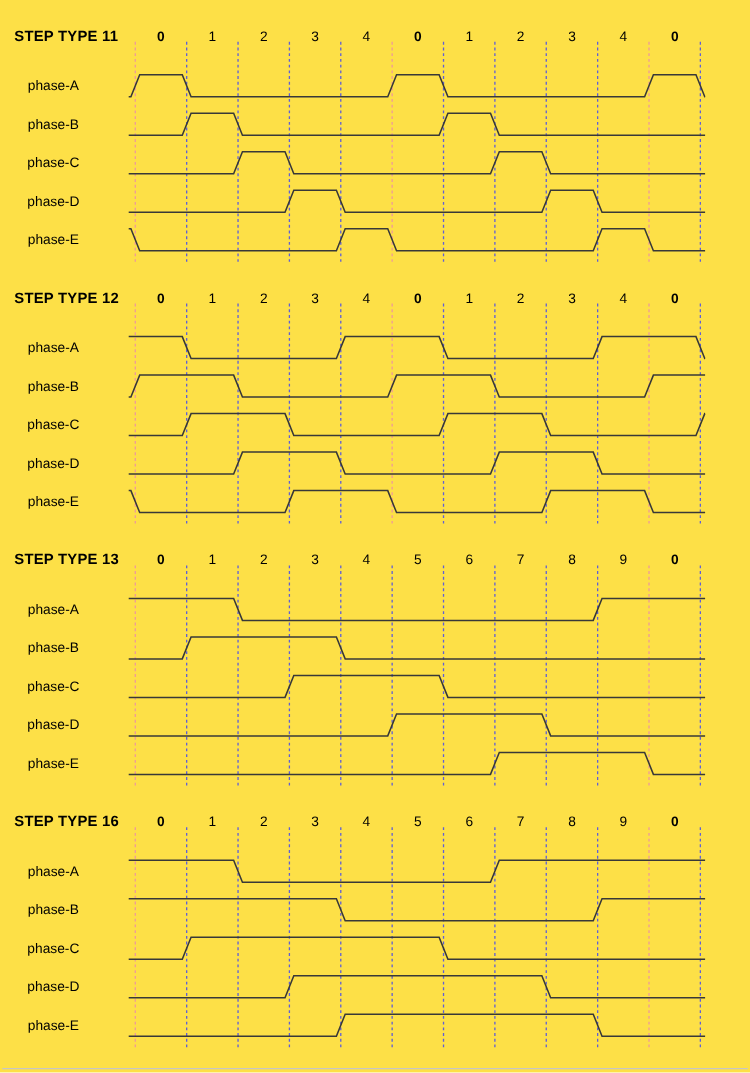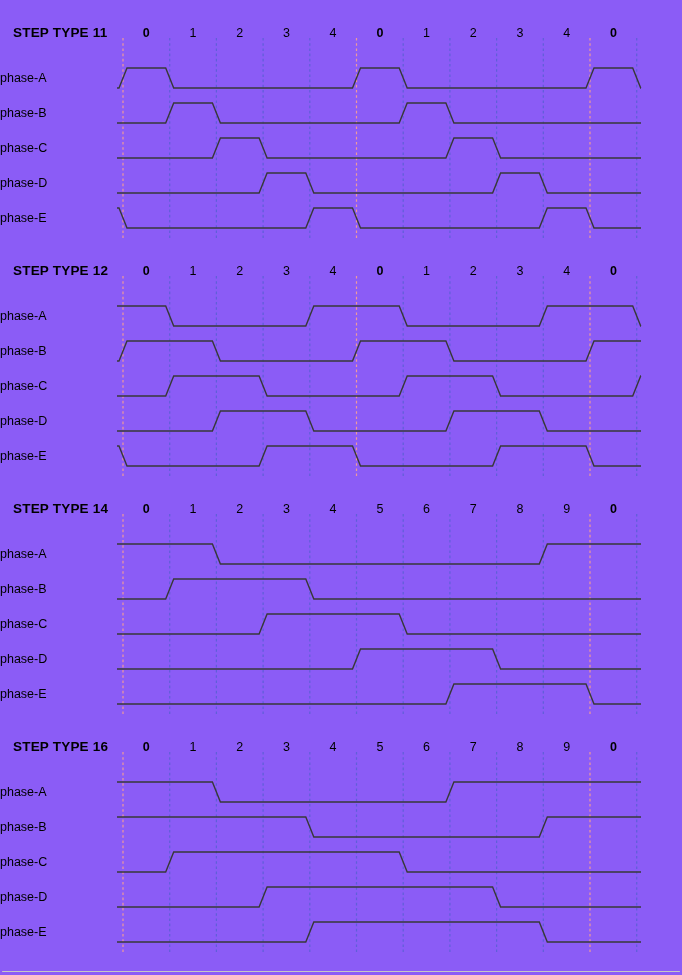--- a/index.html
+++ b/index.html
@@ -14,31 +14,31 @@
     position:absolute;left:13px;top:7px;font-size:13.5px;font-weight:bold;
     letter-spacing:0.2px;white-space:nowrap;
   }
   .stepnum{
     position:absolute;top:8px;width:24px;height:14px;line-height:14px;
     text-align:center;font-size:12.5px;
   }
   .stepnum.bold{font-weight:bold;}
   .phlabel{
     position:absolute;left:0;width:97px;height:15px;line-height:15px;
-    text-align:left;font-size:12.5px;white-space:nowrap;
+    text-align:center;font-size:12.5px;white-space:nowrap;
   }
   #bottom-edge{
     position:absolute;left:2px;right:2px;top:971px;height:1px;
     border-radius:2px;
   }
 </style>
 </head>
 <body>
 
-<div id="page" style="background: #8b5cf6;">
+<div id="page" style="background: #fde047;">
   <div id="diagram-root">
       <div class="section" style="top: 18px;">
         <svg width="682" height="238">
           <line x1="123.0" x2="123.0" y1="20" y2="220" stroke="#ef9a9a" stroke-width="1.2" stroke-dasharray="2.6 2.6"></line>
           <line x1="169.7" x2="169.7" y1="20" y2="220" stroke="#5f5fd8" stroke-width="1.2" stroke-dasharray="2.6 2.6"></line>
           <line x1="216.4" x2="216.4" y1="20" y2="220" stroke="#5f5fd8" stroke-width="1.2" stroke-dasharray="2.6 2.6"></line>
           <line x1="263.1" x2="263.1" y1="20" y2="220" stroke="#5f5fd8" stroke-width="1.2" stroke-dasharray="2.6 2.6"></line>
           <line x1="309.8" x2="309.8" y1="20" y2="220" stroke="#5f5fd8" stroke-width="1.2" stroke-dasharray="2.6 2.6"></line>
           <line x1="356.5" x2="356.5" y1="20" y2="220" stroke="#ef9a9a" stroke-width="1.2" stroke-dasharray="2.6 2.6"></line>
           <line x1="403.2" x2="403.2" y1="20" y2="220" stroke="#5f5fd8" stroke-width="1.2" stroke-dasharray="2.6 2.6"></line>
@@ -122,21 +122,21 @@
           <line x1="496.6" x2="496.6" y1="20" y2="220" stroke="#5f5fd8" stroke-width="1.2" stroke-dasharray="2.6 2.6"></line>
           <line x1="543.3" x2="543.3" y1="20" y2="220" stroke="#5f5fd8" stroke-width="1.2" stroke-dasharray="2.6 2.6"></line>
           <line x1="590.0" x2="590.0" y1="20" y2="220" stroke="#ef9a9a" stroke-width="1.2" stroke-dasharray="2.6 2.6"></line>
           <line x1="636.7" x2="636.7" y1="20" y2="220" stroke="#5f5fd8" stroke-width="1.2" stroke-dasharray="2.6 2.6"></line>
           <polyline points="117.0,50 212.4,50 220.4,70 539.3,70 547.3,50 641.0,50" fill="none" stroke="#383838" stroke-width="1.4"></polyline>
           <polyline points="117.0,105 165.7,105 173.7,85 305.8,85 313.8,105 641.0,105" fill="none" stroke="#383838" stroke-width="1.4"></polyline>
           <polyline points="117.0,140 259.1,140 267.1,120 399.2,120 407.2,140 641.0,140" fill="none" stroke="#383838" stroke-width="1.4"></polyline>
           <polyline points="117.0,175 352.5,175 360.5,155 492.6,155 500.6,175 641.0,175" fill="none" stroke="#383838" stroke-width="1.4"></polyline>
           <polyline points="117.0,210 445.9,210 453.9,190 586.0,190 594.0,210 641.0,210" fill="none" stroke="#383838" stroke-width="1.4"></polyline>
         </svg>
-        <div class="title">STEP TYPE 14</div>
+        <div class="title">STEP TYPE 13</div>
         <div class="stepnum bold" style="left: 134.3px;">0</div>
         <div class="stepnum" style="left: 181.1px;">1</div>
         <div class="stepnum" style="left: 227.8px;">2</div>
         <div class="stepnum" style="left: 274.5px;">3</div>
         <div class="stepnum" style="left: 321.1px;">4</div>
         <div class="stepnum" style="left: 367.9px;">5</div>
         <div class="stepnum" style="left: 414.6px;">6</div>
         <div class="stepnum" style="left: 461.3px;">7</div>
         <div class="stepnum" style="left: 508px;">8</div>
         <div class="stepnum" style="left: 554.7px;">9</div>

